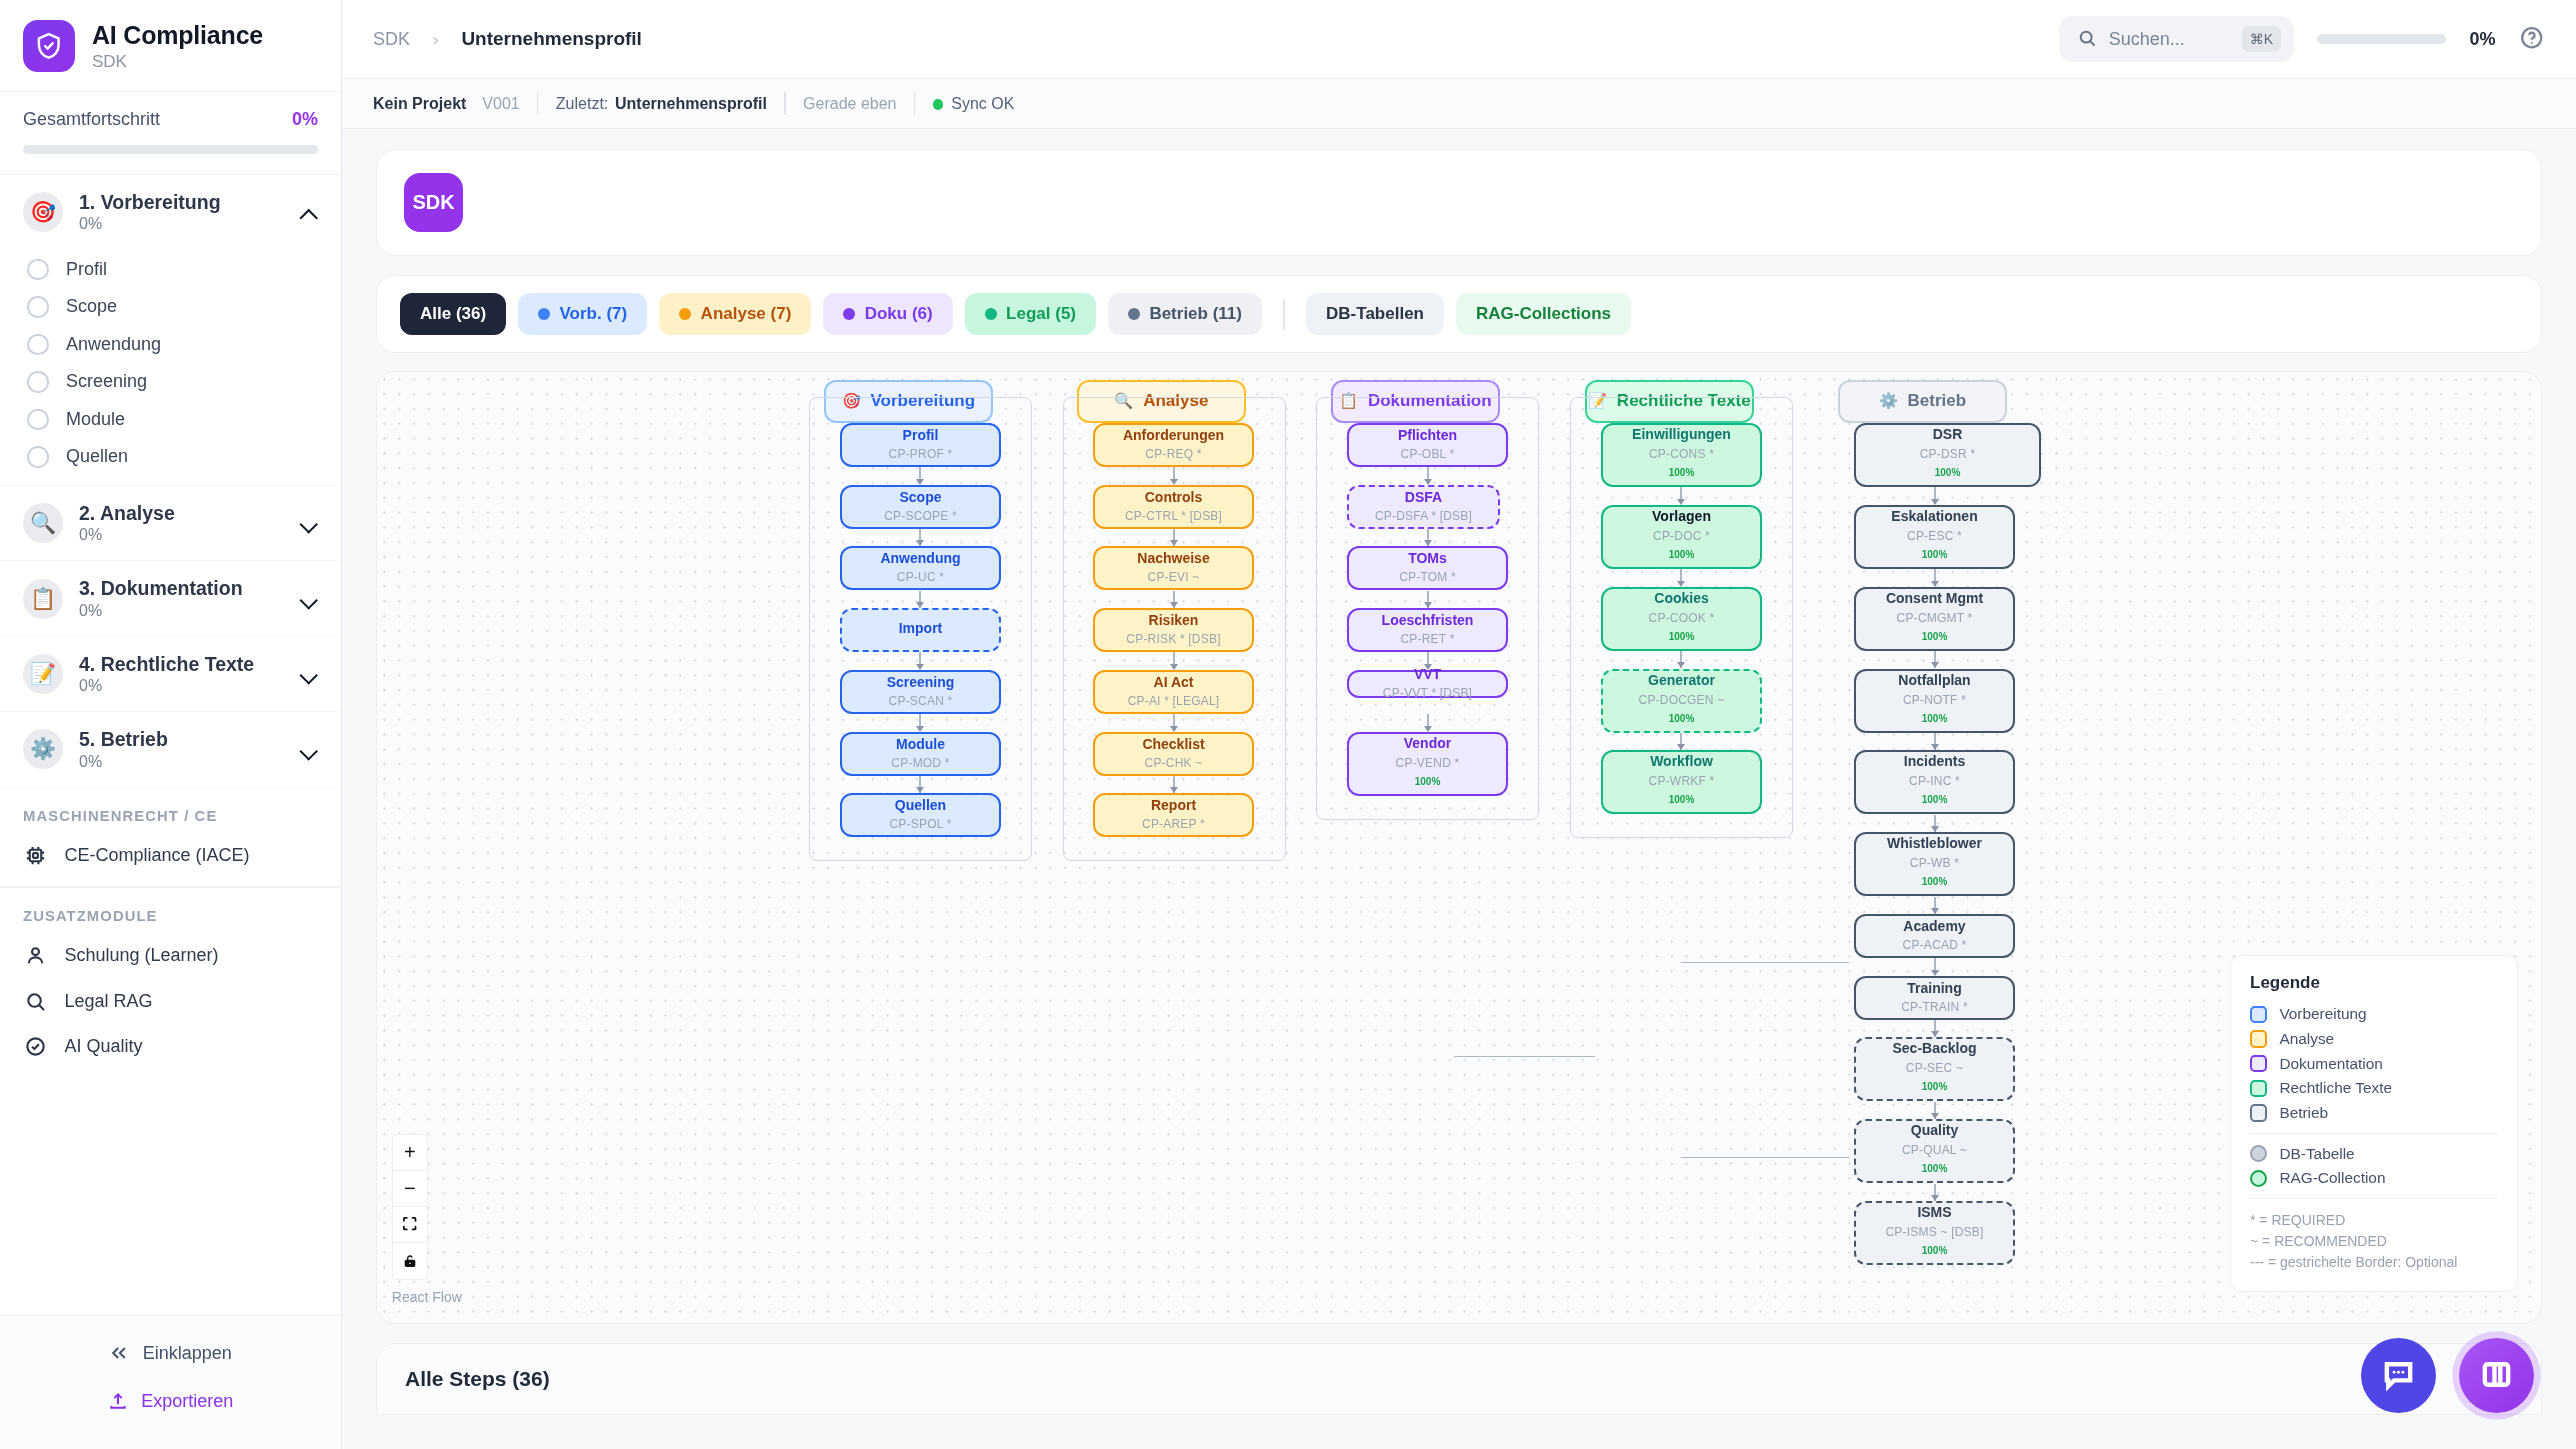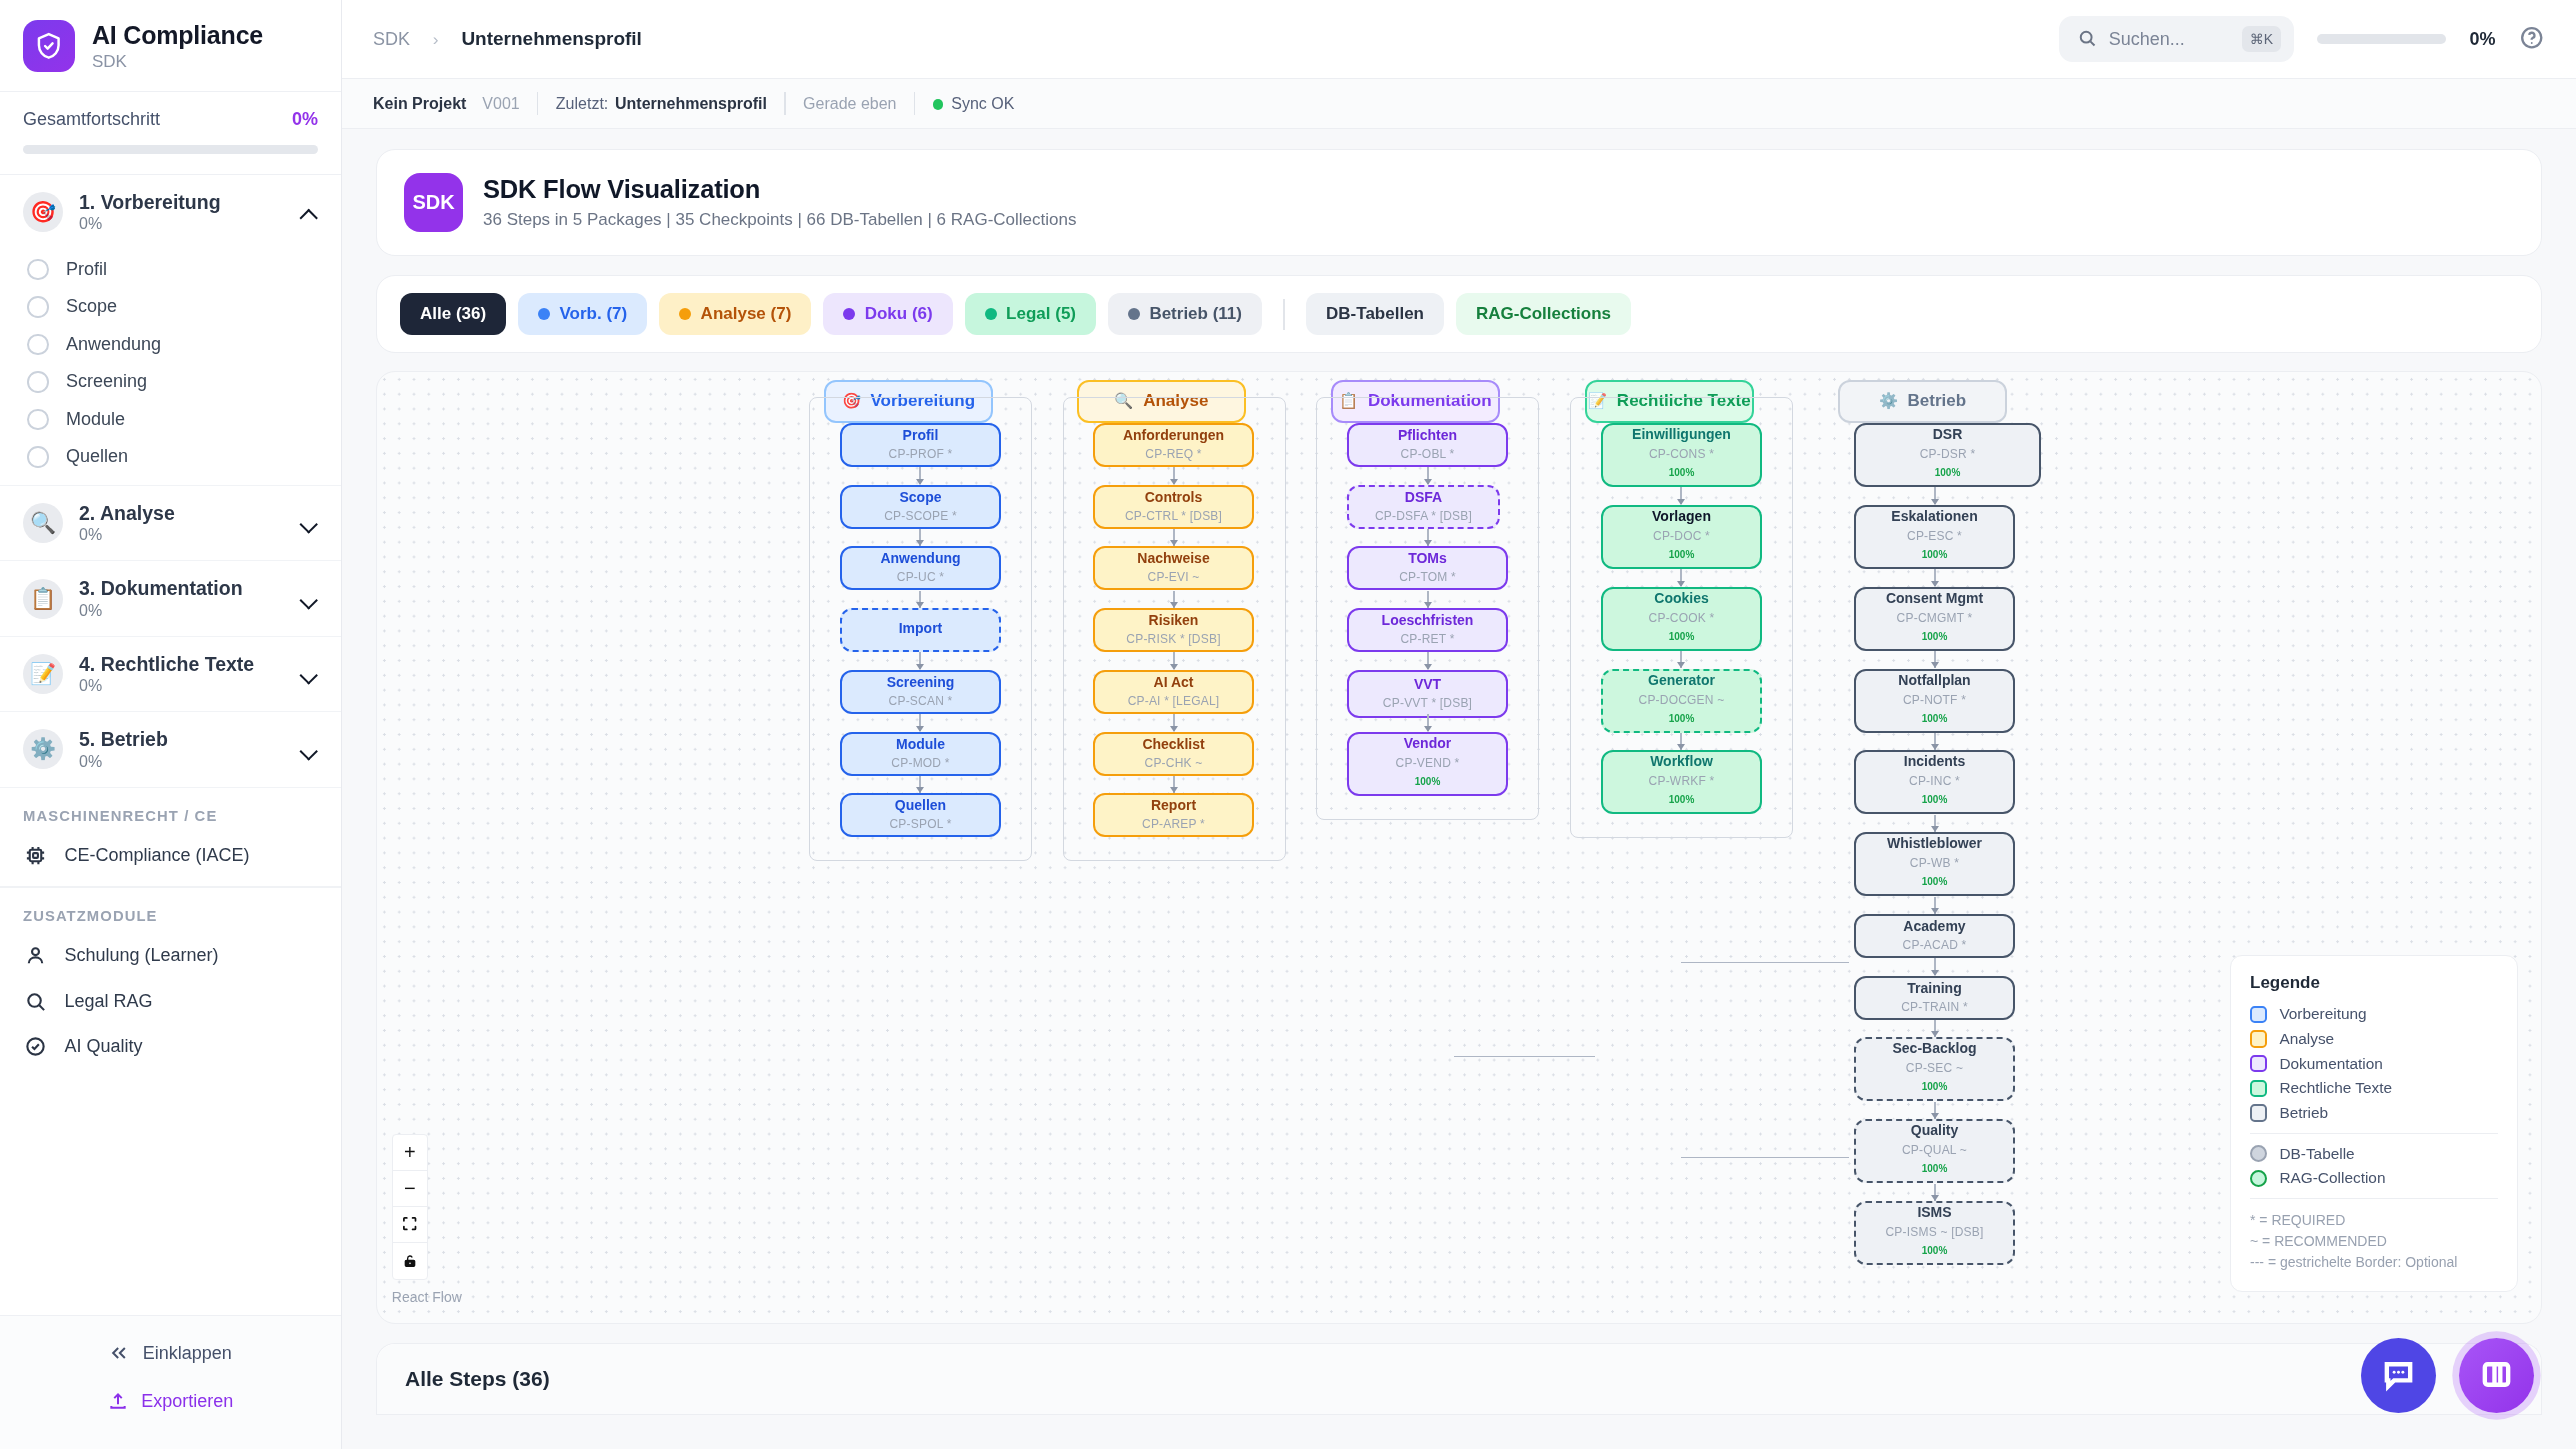--- a/index.html
+++ b/index.html
@@ -343,24 +343,20 @@
       <span class="meta-div"></span>
       <span class="meta-item dim">Gerade eben</span>
       <span class="meta-div"></span>
       <span class="meta-item"><i class="dot-green"></i><span>Sync OK</span></span>
     </div>
 
     <div class="content">
 
       <div class="card flowhead">
         <div class="sdk-badge">SDK</div>
-        <div>
-          <div class="flow-title">SDK Flow Visualization</div>
-          <div class="flow-sub">36 Steps in 5 Packages | 35 Checkpoints | 66 DB-Tabellen | 6 RAG-Collections</div>
-        </div>
       </div>
 
       <div class="card filterbar" id="filterbar">
           <div class="chip all">
             <span>Alle (36)</span>
           </div>
           <div class="chip vorb">
             <i class="cdot" style="background:#3b82f6"></i>
             <span>Vorb. (7)</span>
           </div>
@@ -509,21 +505,21 @@
               <span class="nc">CP-TOM *</span>
             </div>
             <div class="edge" style="left: 1050px; top: 219px; width: 2px; height: 17.4px;"></div>
             <div class="edge" style="left: 1047px; top: 230px; width: 0px; height: 0px; background: none; border-left: 4px solid transparent; border-right: 4px solid transparent; border-top: 6px solid rgb(138, 148, 166);"></div>
             <div class="node" style="left: 970px; top: 236px; width: 161px; height: 44px; background: rgb(237, 233, 254); border-color: rgb(124, 58, 237);">
               <span class="nt" style="color:#6d28d9">Loeschfristen</span>
               <span class="nc">CP-RET *</span>
             </div>
             <div class="edge" style="left: 1050px; top: 280px; width: 2px; height: 17.4px;"></div>
             <div class="edge" style="left: 1047px; top: 292px; width: 0px; height: 0px; background: none; border-left: 4px solid transparent; border-right: 4px solid transparent; border-top: 6px solid rgb(138, 148, 166);"></div>
-            <div class="node" style="left: 970px; top: 298px; width: 161px; height: 48px; background: rgb(237, 233, 254); border-color: rgb(124, 58, 237);">
+            <div class="node" style="left: 970px; top: 298px; width: 161px; height: 28px; background: rgb(237, 233, 254); border-color: rgb(124, 58, 237);">
               <span class="nt" style="color:#6d28d9">VVT</span>
               <span class="nc">CP-VVT * [DSB]</span>
             </div>
             <div class="edge" style="left: 1050px; top: 342px; width: 2px; height: 17.4px;"></div>
             <div class="edge" style="left: 1047px; top: 354px; width: 0px; height: 0px; background: none; border-left: 4px solid transparent; border-right: 4px solid transparent; border-top: 6px solid rgb(138, 148, 166);"></div>
             <div class="node" style="left: 970px; top: 360px; width: 161px; height: 64px; background: rgb(237, 233, 254); border-color: rgb(124, 58, 237);">
               <span class="nt" style="color:#6d28d9">Vendor</span>
               <span class="nc">CP-VEND *</span>
               <span class="np">100%</span>
               <span class="nbar"></span>

